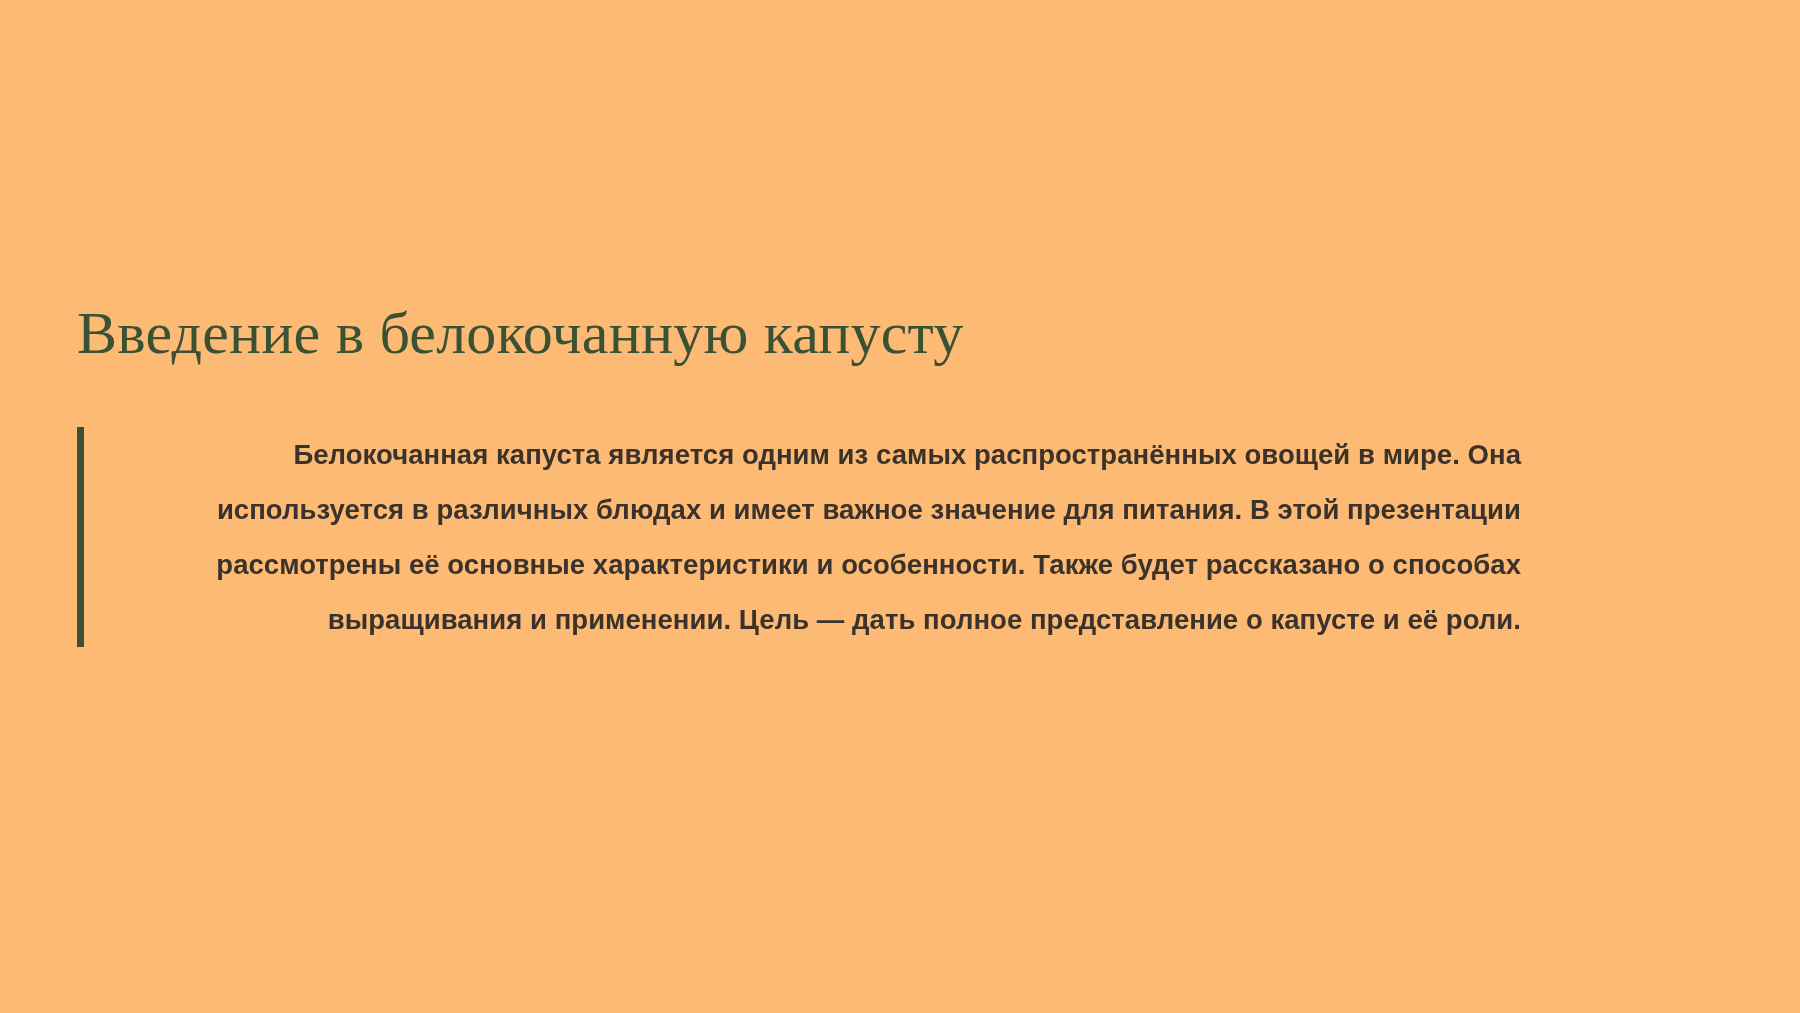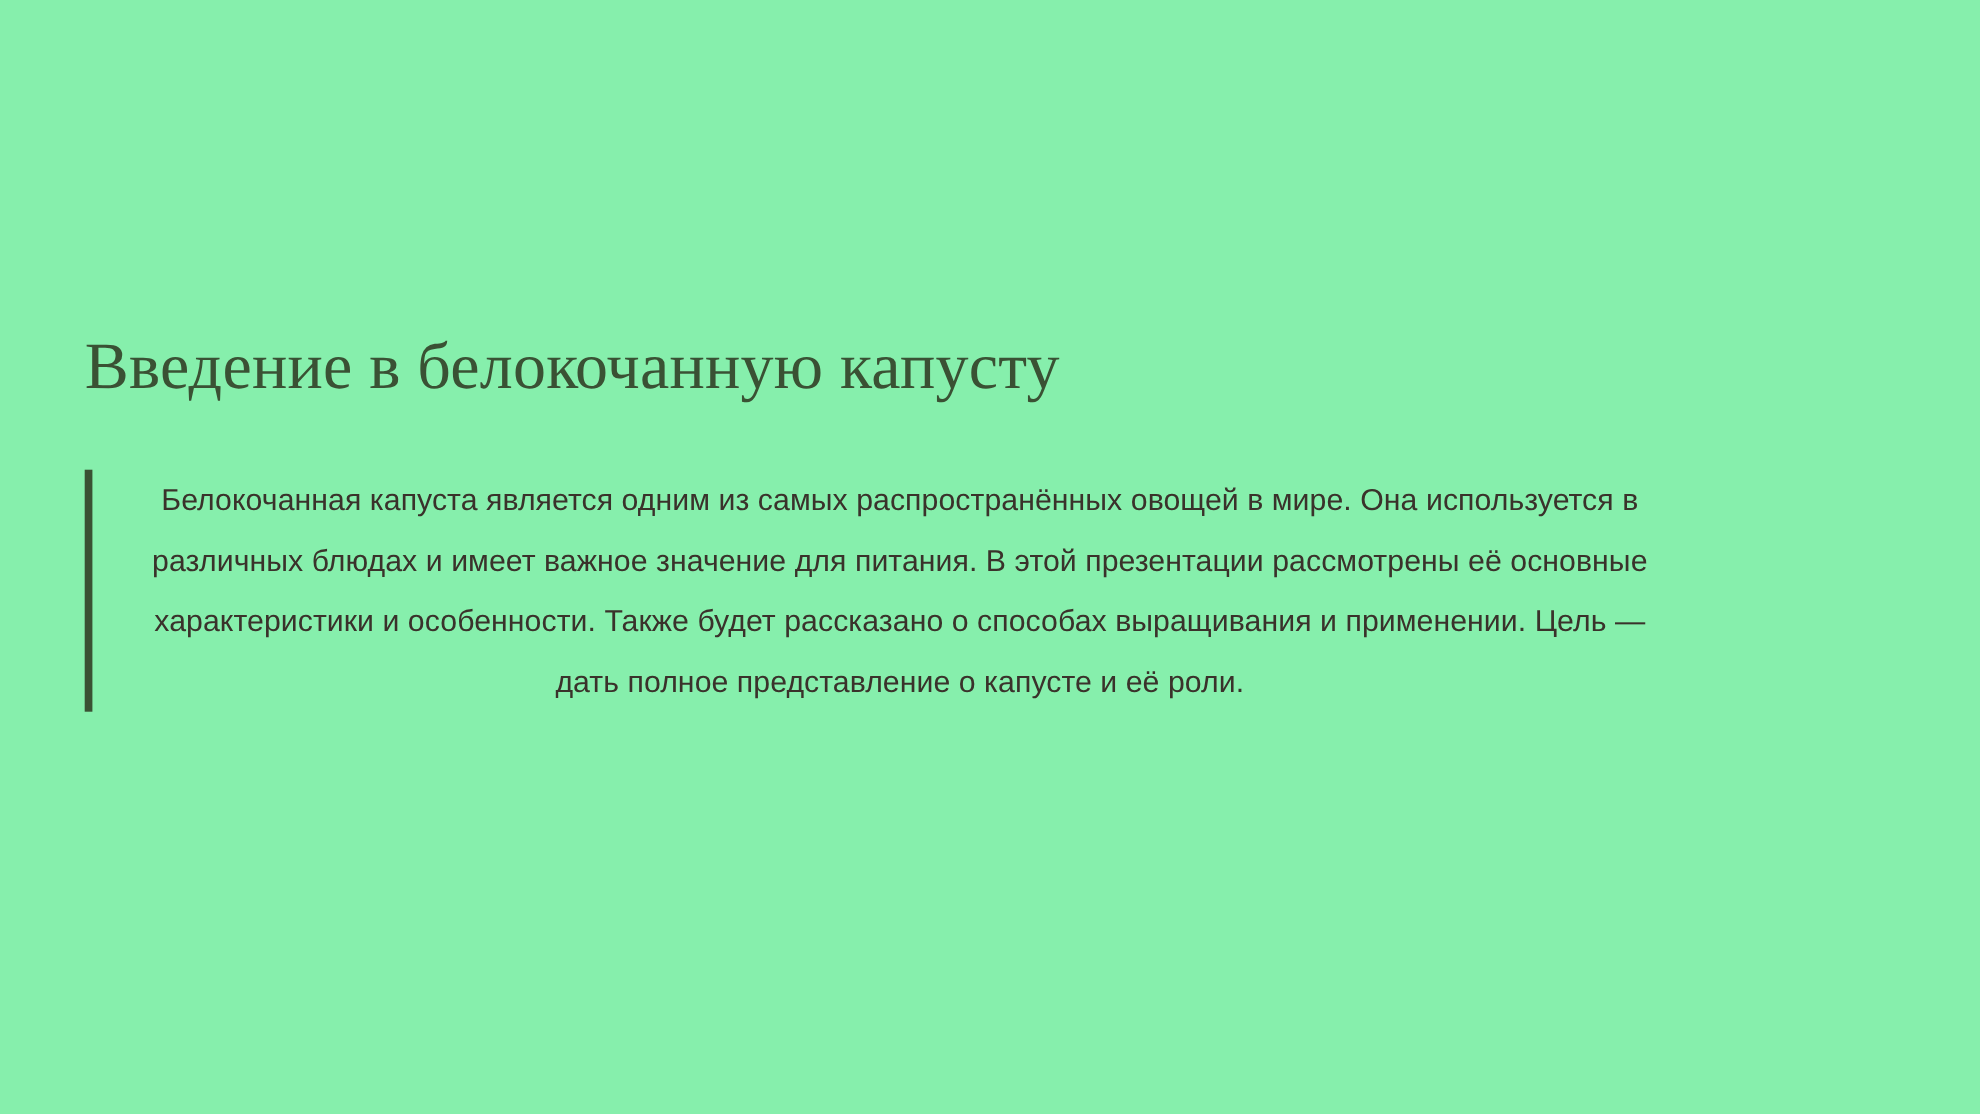--- a/index.html
+++ b/index.html
@@ -11,21 +11,21 @@
     width: 1800px;
     height: 1013px;
     overflow: hidden;
     font-family: "Liberation Sans", sans-serif;
   }
 
   #slide {
     position: relative;
     width: 1800px;
     height: 1013px;
-    background: #86efac;
+    background: #fdba74;
     box-sizing: border-box;
   }
 
   #slide-content {
     position: absolute;
     left: 77px;
     top: 300px;
     width: 1640px;
   }
 
@@ -58,23 +58,23 @@
     background: #3a5134;
   }
 
   #body-paragraph {
     margin: 0;
     padding: 0;
     font-family: "Liberation Sans", sans-serif;
     font-size: 27.5px;
     line-height: 2.0;
     color: #3a322b;
-    font-weight: 400;
+    font-weight: 700;
     max-width: 1406px;
-    text-align: center;
+    text-align: right;
     letter-spacing: 0.05px;
   }
 </style>
 </head>
 <body>
 
 <div id="slide">
 
   <div id="slide-content">
 

